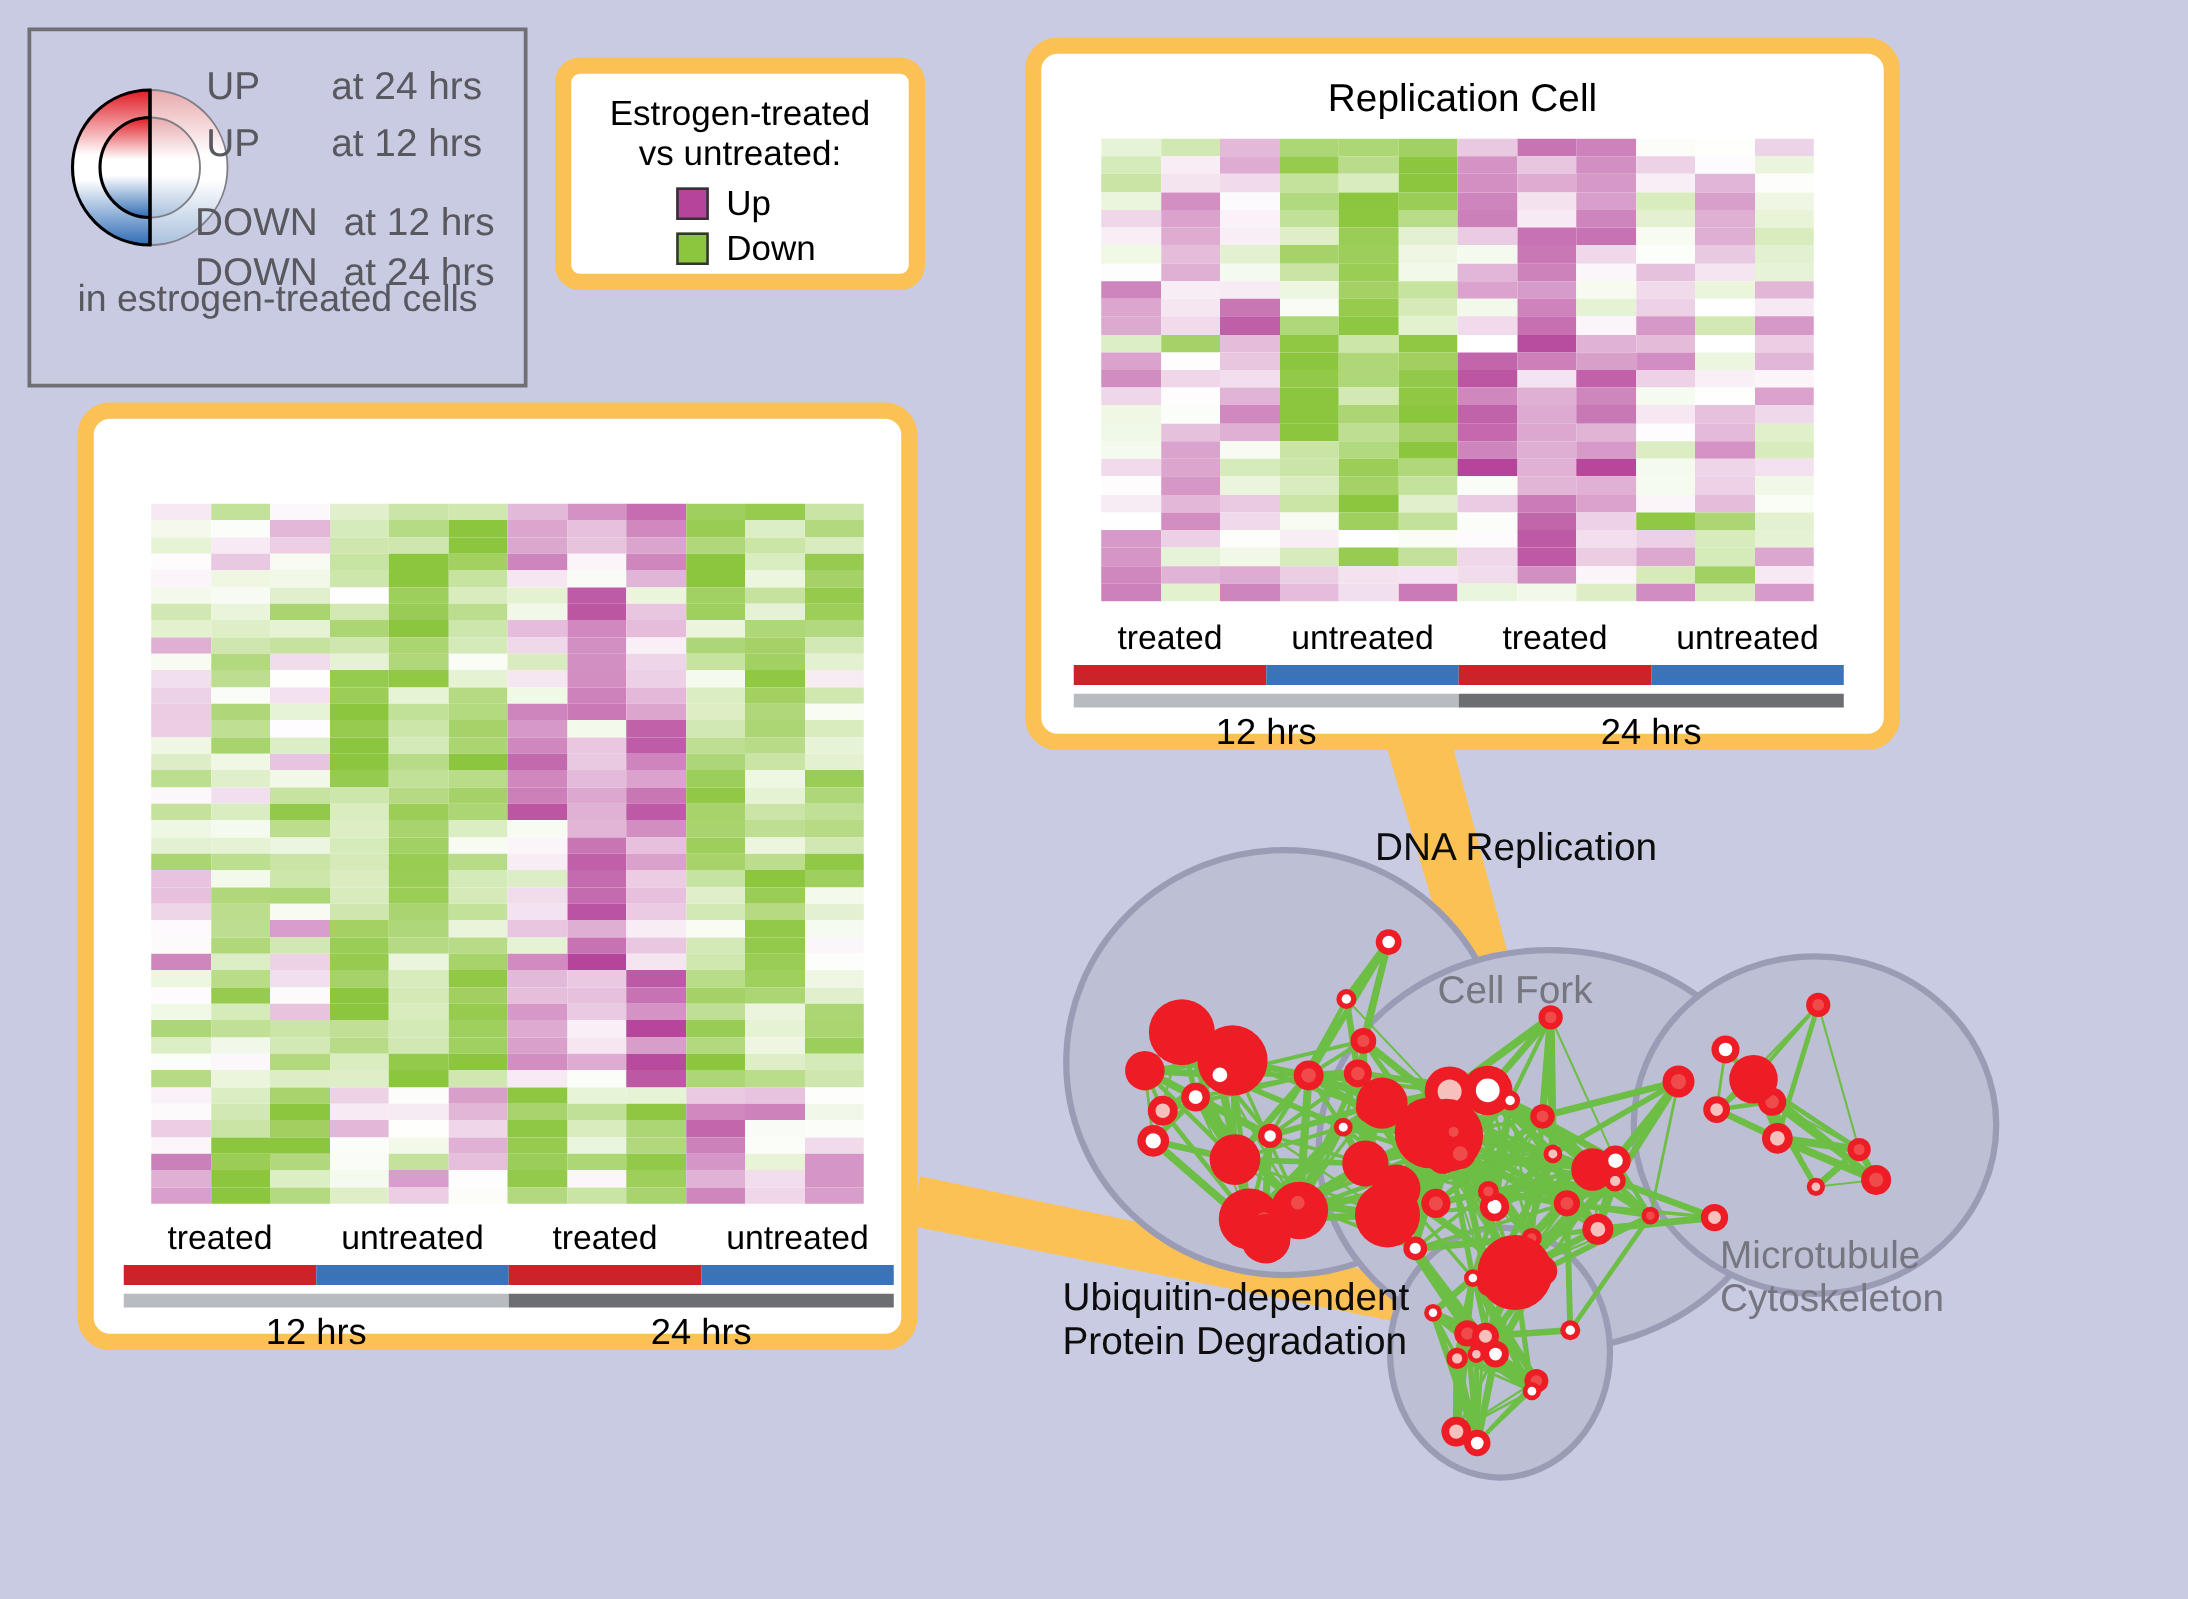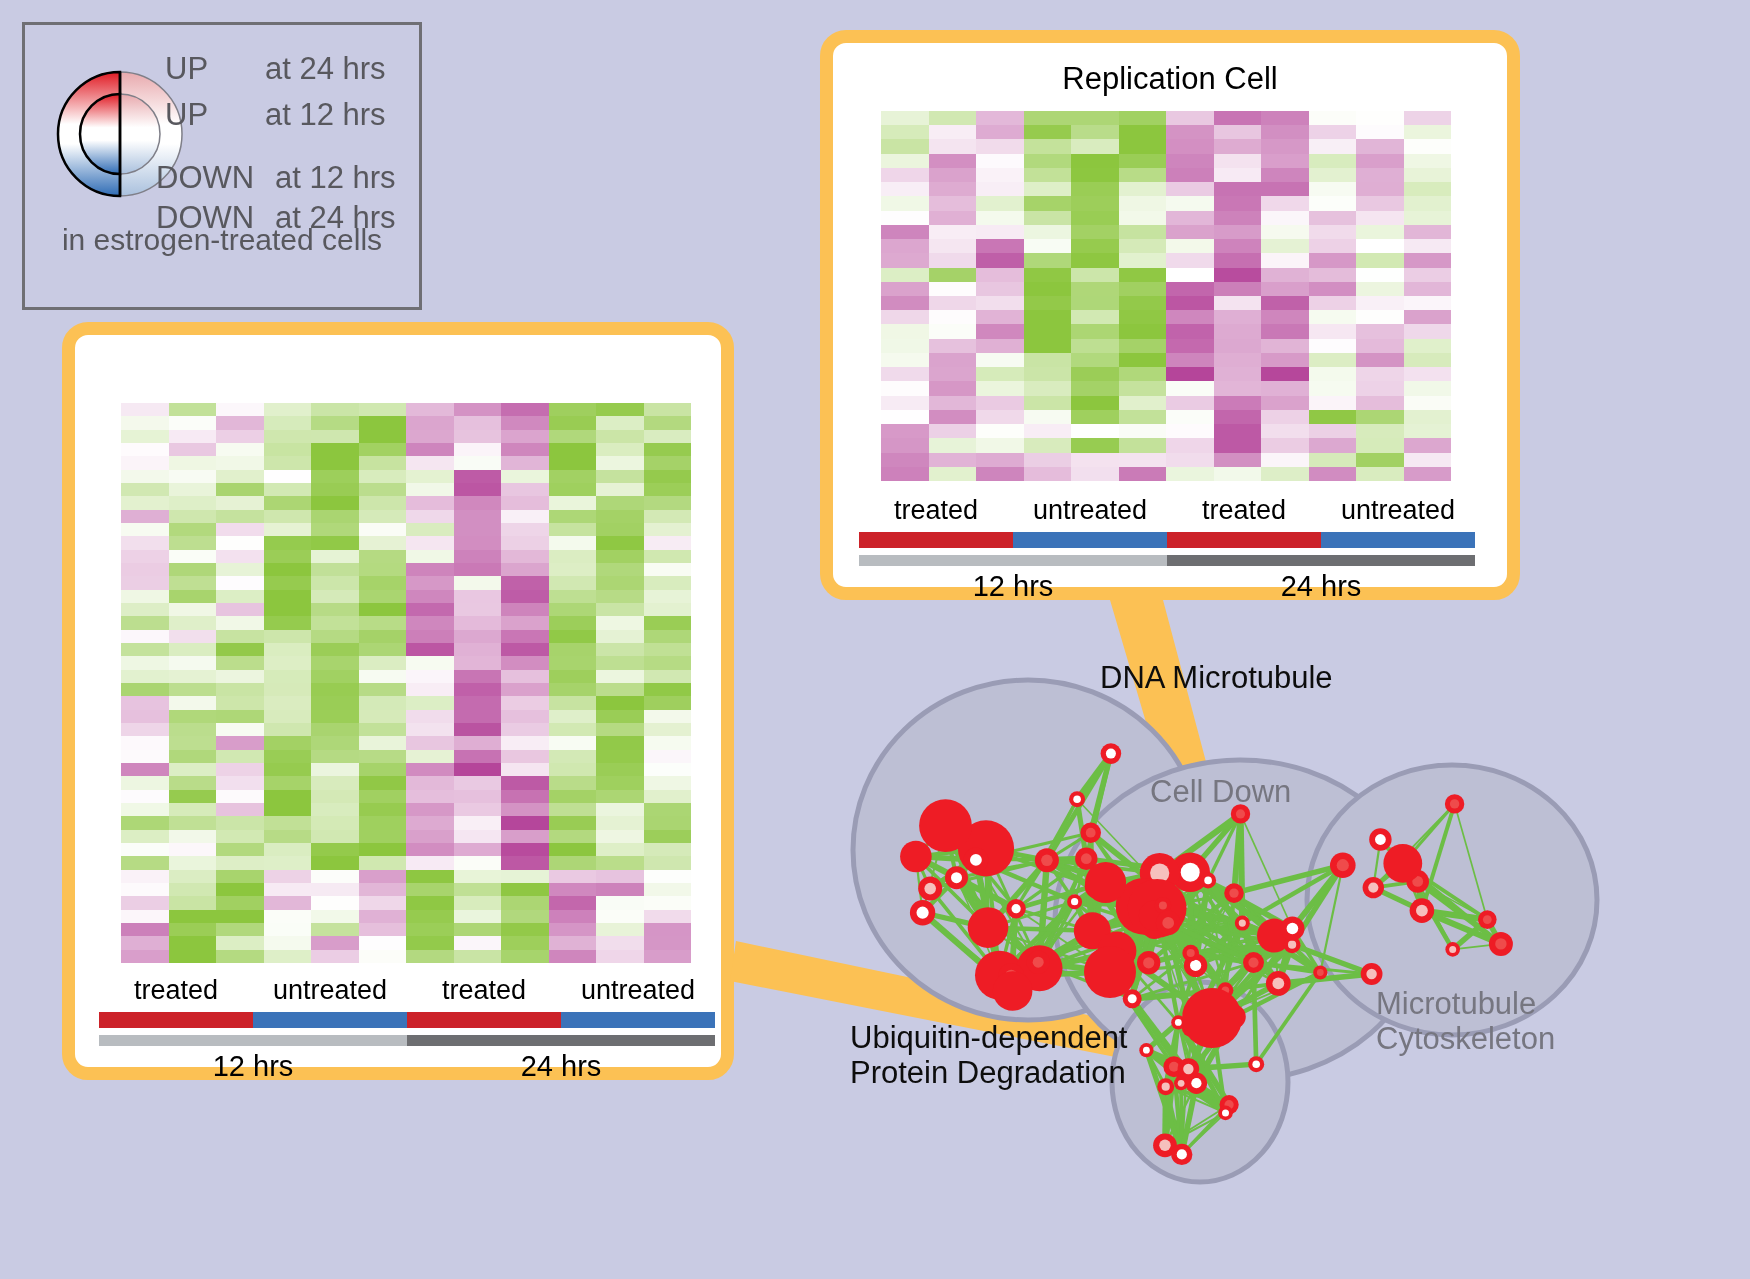--- a/index.html
+++ b/index.html
@@ -119,20 +119,34 @@
     <div class="legend-row" style="left:250px;top:135px;">at 12 hrs</div>
 
     <div class="legend-key" style="left:131px;top:175px;">DOWN</div>
     <div class="legend-row" style="left:250px;top:175px;">at 24 hrs</div>
 
     <div id="legend-footer">
       <div>in estrogen-treated cells</div>
     </div>
   </div>
 
+  <div class="panel" id="panel-estrogen">
+    <div id="estrogen-text">
+      <div>Estrogen-treated</div>
+      <div>vs untreated:</div>
+    </div>
+    <div class="swatch-row" style="left:84px;top:88px;">
+      <span class="swatch" id="sw-up" style="background: rgb(181, 69, 154);"></span>
+      <span>Up</span>
+    </div>
+    <div class="swatch-row" style="left:84px;top:124px;">
+      <span class="swatch" id="sw-down" style="background: rgb(140, 198, 62);"></span>
+      <span>Down</span>
+    </div>
+  </div>
 
   <div class="panel" id="panel-apc">
     <div class="heatmap" id="hm-apc" style="grid-template-columns: repeat(12, 1fr); grid-template-rows: repeat(42, 1fr);">
         <i class="hm-cell" style="background:rgb(246,233,243)"></i>
         <i class="hm-cell" style="background:rgb(194,225,153)"></i>
         <i class="hm-cell" style="background:rgb(252,247,251)"></i>
         <i class="hm-cell" style="background:rgb(225,240,204)"></i>
         <i class="hm-cell" style="background:rgb(202,229,167)"></i>
         <i class="hm-cell" style="background:rgb(208,232,176)"></i>
         <i class="hm-cell" style="background:rgb(227,185,217)"></i>
@@ -1526,21 +1540,21 @@
           <circle cx="401.8" cy="534.4" r="5.1" fill="#ffffff"></circle>
           <circle cx="398.3" cy="402.4" r="7.1" fill="#ee1c25"></circle>
           <circle cx="398.3" cy="402.4" r="3.4" fill="#ffffff"></circle>
           <circle cx="445.5" cy="492.9" r="7.3" fill="#ee1c25"></circle>
           <circle cx="445.5" cy="492.9" r="3.5" fill="#ffffff"></circle>
           <circle cx="330.0" cy="352.0" r="26.0" fill="#ee1c25"></circle>
           <circle cx="432.0" cy="398.0" r="30.0" fill="#ee1c25"></circle>
         </g>
     </svg>
 
-    <div class="net-label" id="label-dna">DNA Microtubule</div>
-    <div class="net-label" id="label-cc">Cell Down</div>
+    <div class="net-label" id="label-dna">DNA Replication</div>
+    <div class="net-label" id="label-cc">Cell Fork</div>
     <div class="net-label" id="label-mt">Microtubule
 Cytoskeleton</div>
     <div class="net-label" id="label-ubq">Ubiquitin-dependent
 Protein Degradation</div>
   </div>
 
 </div>
 
 </body></html>

